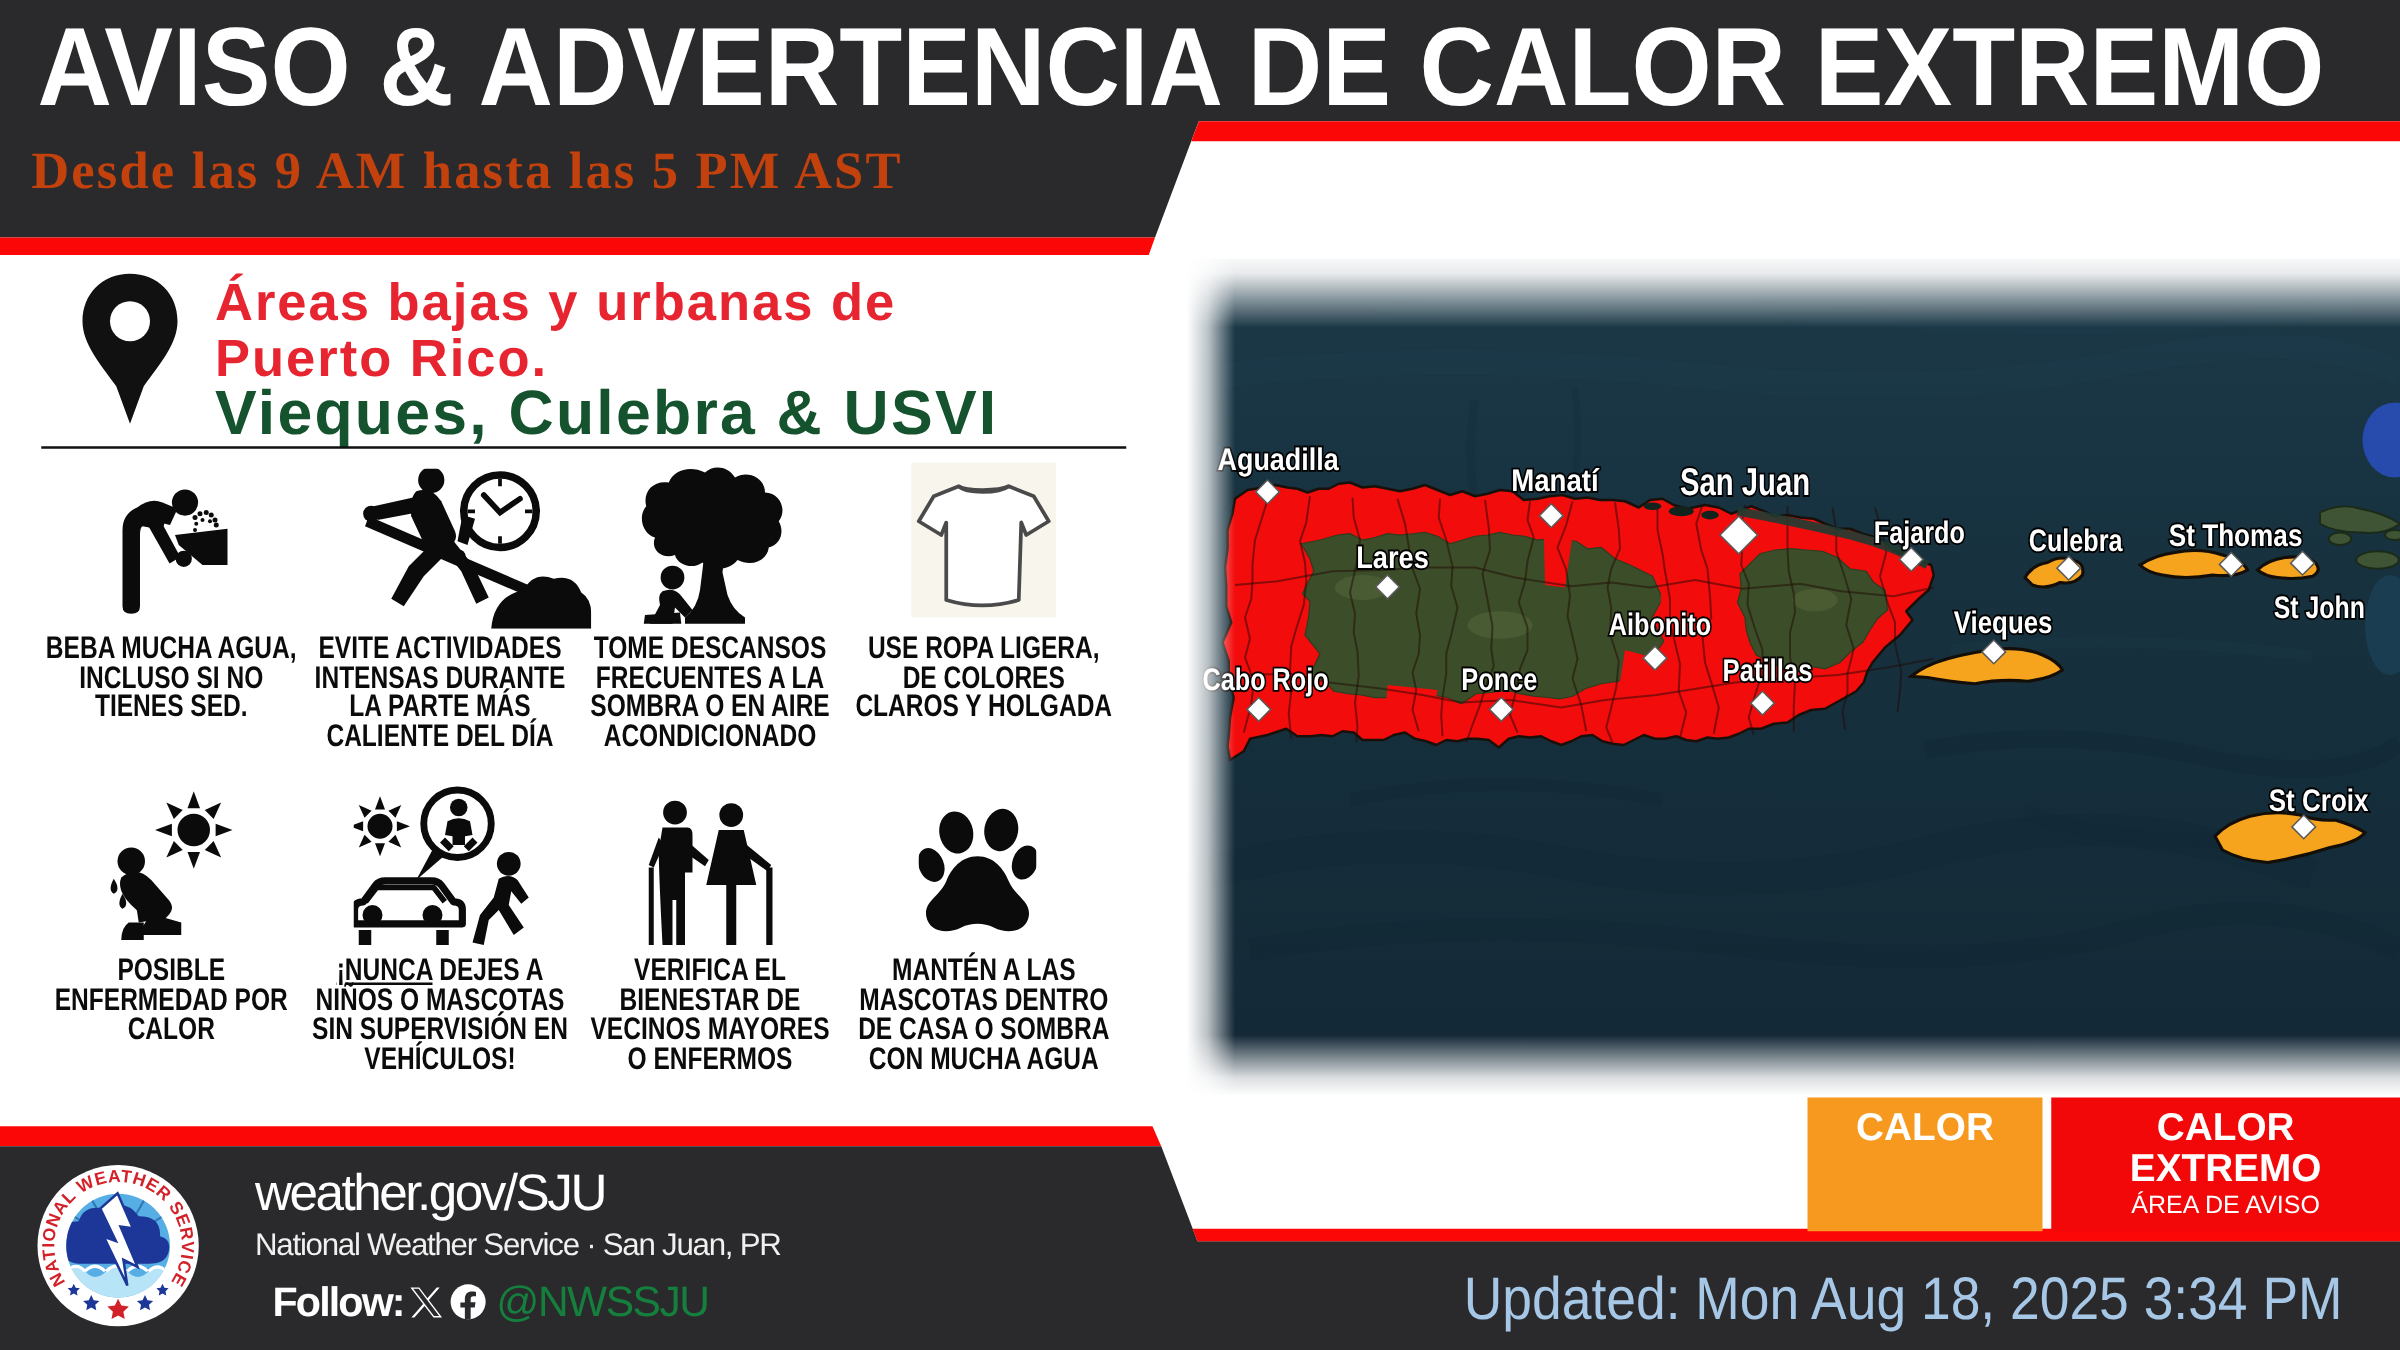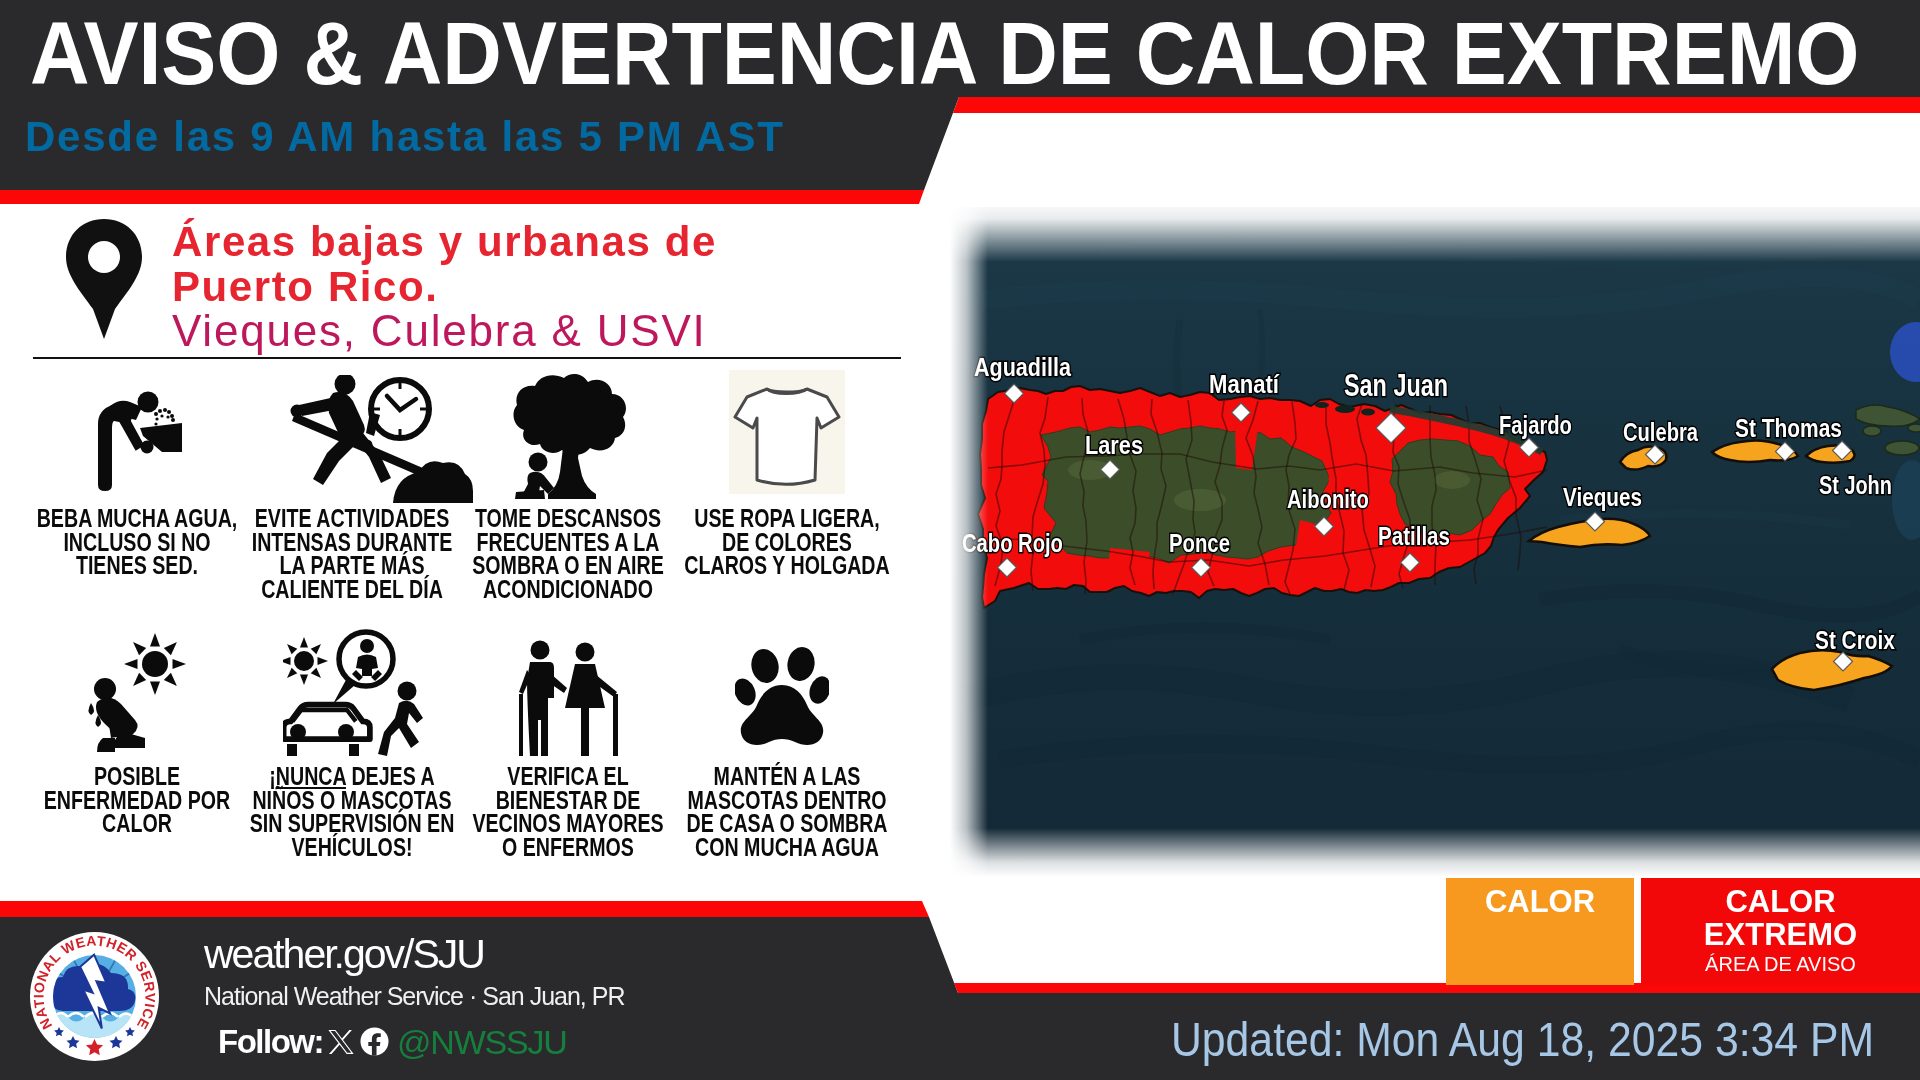--- a/index.html
+++ b/index.html
@@ -22,30 +22,30 @@
 
   <polygon points="0,901 922,901 929,917 0,917" fill="#fb0707"></polygon>
 
   <polygon points="0,917 929,917 958,993 1920,993 1920,1080 0,1080" fill="#2a2a2c"></polygon>
 
   <polygon points="954,983 1920,983 1920,993 958,993" fill="#fb0707"></polygon>
 </svg>
 
 <div class="abs" style="left:30px;top:9px;color:#ffffff;font-size:89px;line-height:89px;font-weight:bold;white-space:nowrap;transform:scaleX(0.9265);transform-origin:0 0;">AVISO &amp; ADVERTENCIA DE CALOR EXTREMO</div>
 
-<div class="abs" style="left:25px;top:116px;color:#0369a1;font-size:42px;line-height:42px;font-weight:bold;letter-spacing:1.75px;white-space:nowrap;">Desde las 9 AM hasta las 5 PM AST</div>
+<div class="abs" style="left:25px;top:116px;color:#c2410c;font-size:42px;line-height:42px;font-weight:bold;letter-spacing:1.75px;white-space:nowrap;font-family:Liberation Serif, serif;">Desde las 9 AM hasta las 5 PM AST</div>
 
 <svg class="abs" style="left:62px;top:216px" width="84" height="126" viewBox="0 0 84 126">
   <path d="M42,3 C20,3 4,19 4,41 C4,59 18,75 31,93 L42,123 L53,93 C66,75 80,59 80,41 C80,19 64,3 42,3 Z" fill="#111111"></path>
   <circle cx="42" cy="41" r="16" fill="#ffffff"></circle>
 </svg>
 
 <div class="abs" style="left:172px;top:219px;color:#e62530;font-size:42px;line-height:45px;font-weight:bold;letter-spacing:1.6px;white-space:nowrap;">Áreas bajas y urbanas de<br>Puerto Rico.</div>
 
-<div class="abs" style="left:172px;top:308px;color:#be185d;font-size:44px;line-height:45px;font-weight:normal;letter-spacing:1.8px;white-space:nowrap;">Vieques, Culebra &amp; USVI</div>
+<div class="abs" style="left:172px;top:308px;color:#14532d;font-size:50px;line-height:45px;font-weight:bold;letter-spacing:1.8px;white-space:nowrap;">Vieques, Culebra &amp; USVI</div>
 
 <div class="abs" style="left:33px;top:357px;width:868px;height:2px;background:#111;"></div>
 
 <svg class="abs" style="left:90px;top:388px" width="95" height="105" viewBox="0 0 95 105">
   <g fill="#0b0b0b">
     <circle cx="58" cy="14" r="10.5"></circle>
     <path d="M8,97 L8,36 Q8,22 22,17 L44,22 L40,36 L24,33 Q22,34 22,40 L22,97 Q22,103 15,103 Q8,103 8,97 Z"></path>
     <path d="M20,18 Q30,10 40,14 L52,19 L46,32 L30,28 Z"></path>
     <path d="M34,24 L56,56 L48,62 L28,34 Z" transform="rotate(6 40 40)"></path>
     <circle cx="57" cy="59" r="6.5"></circle>

